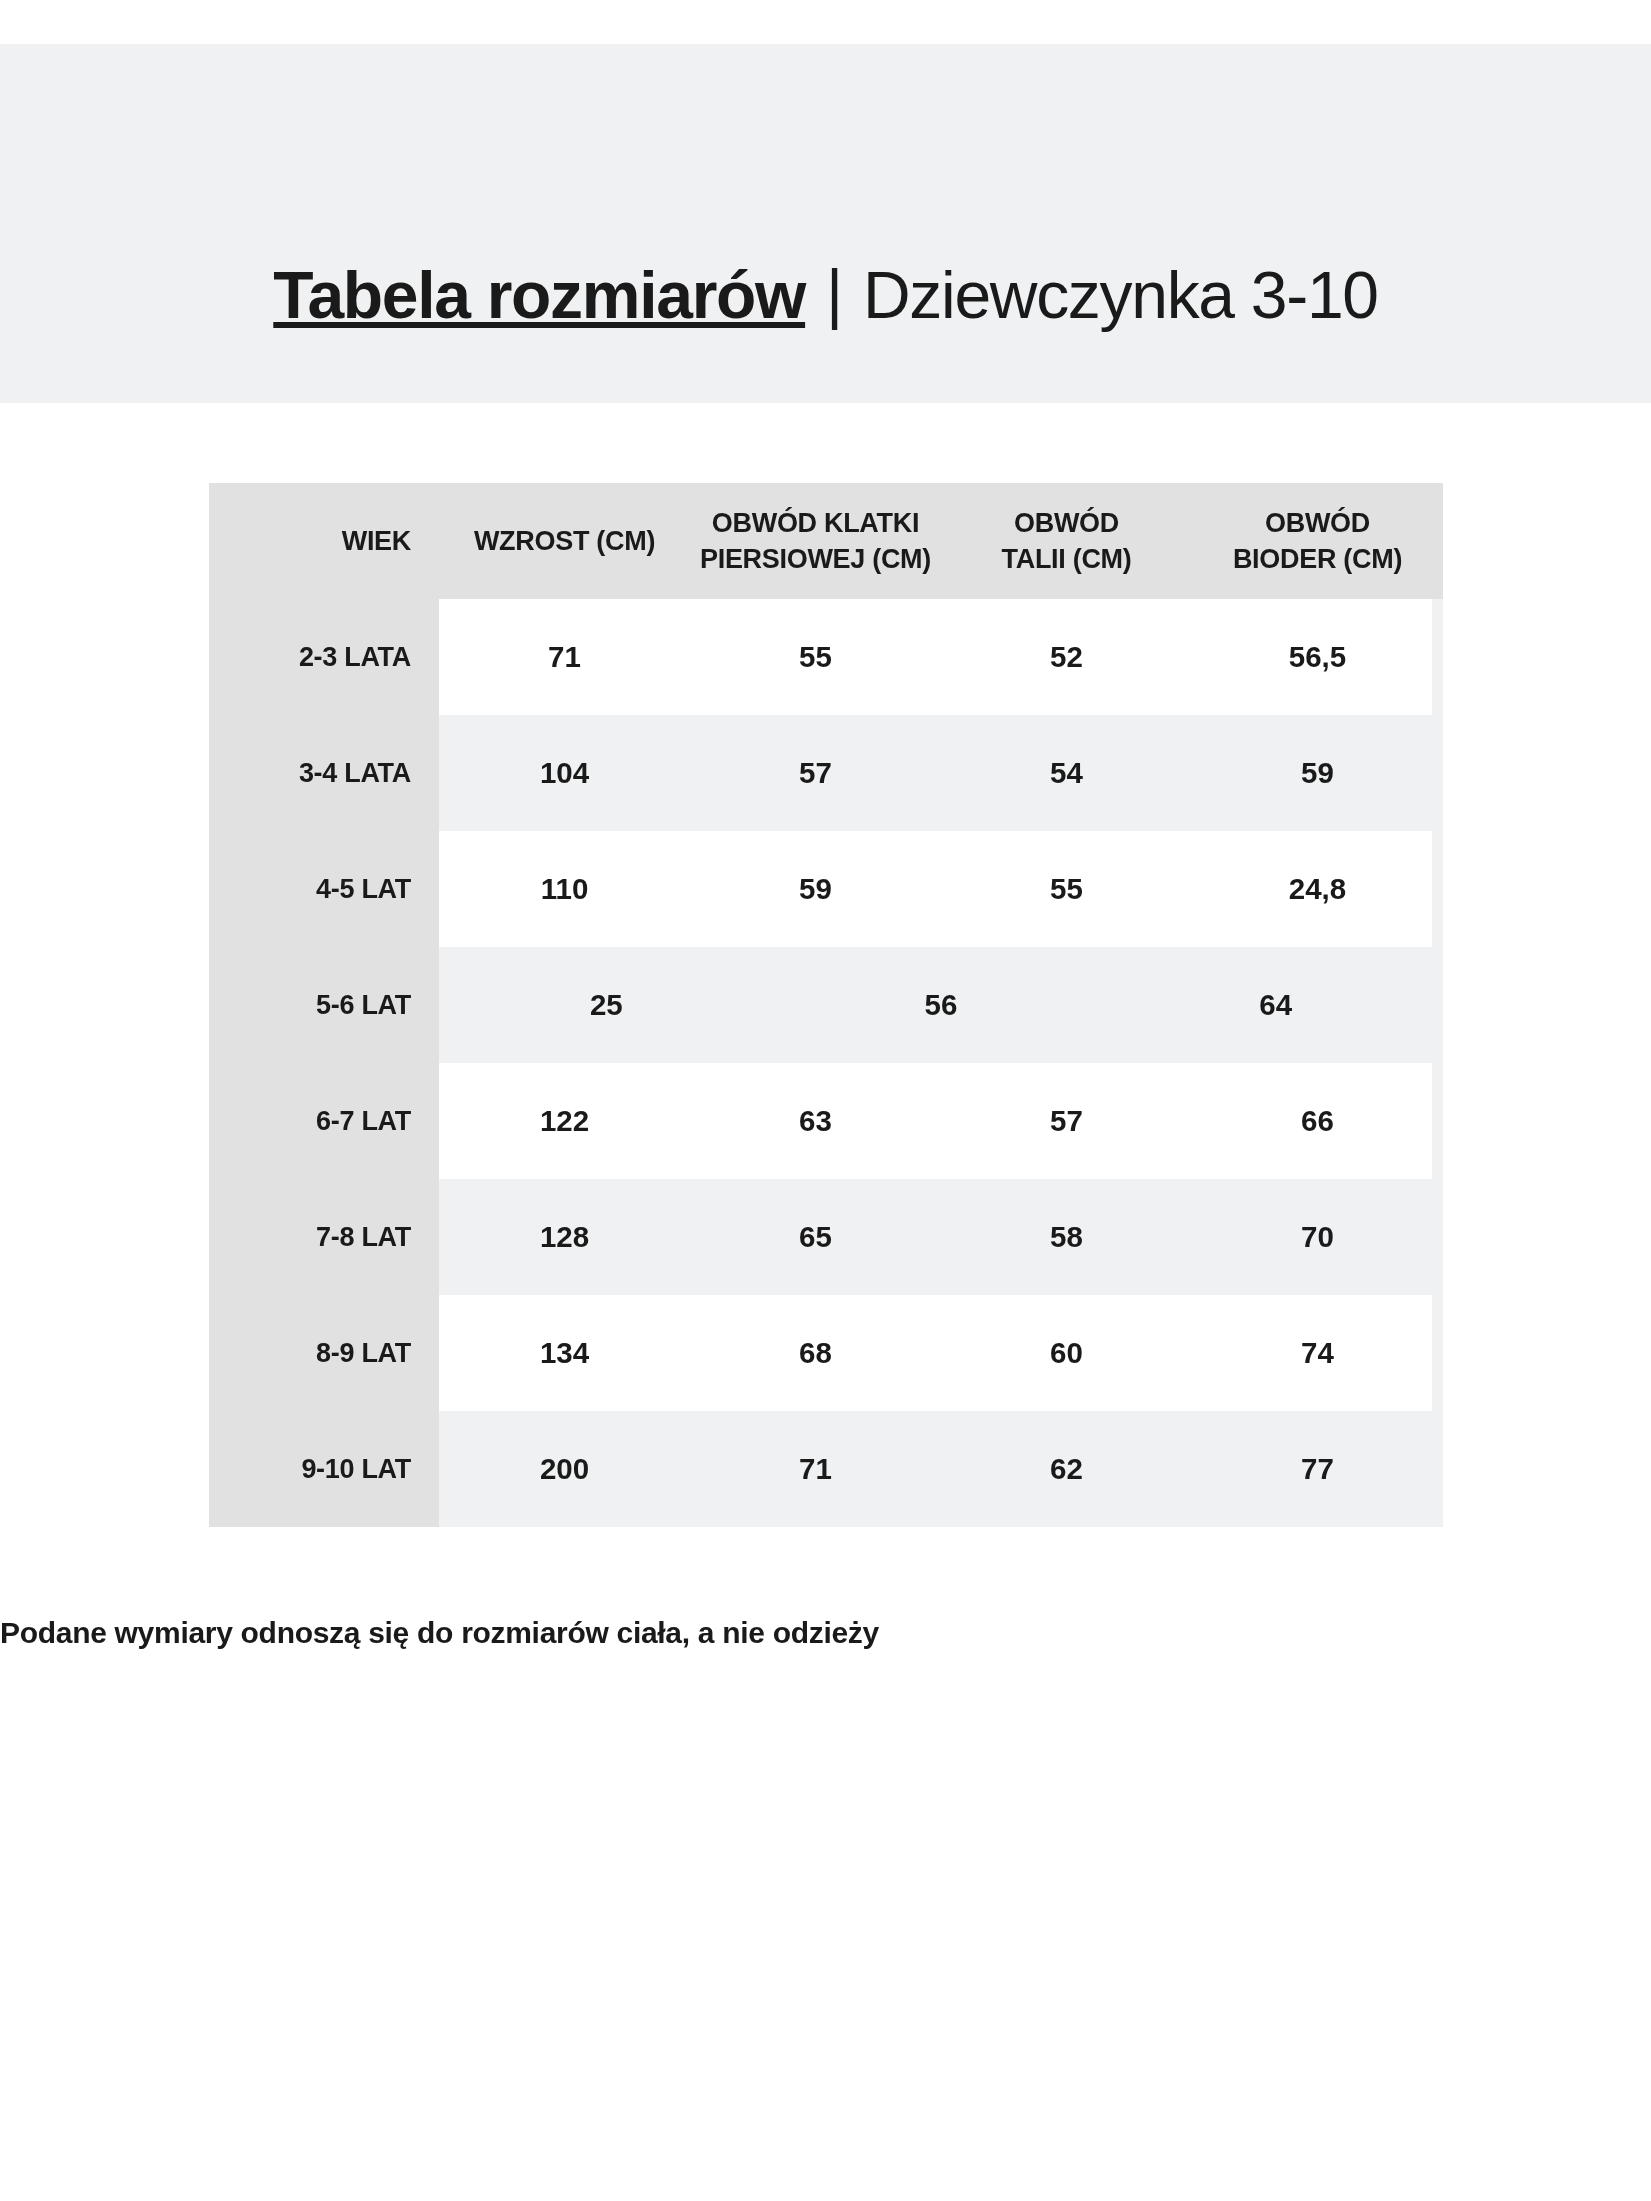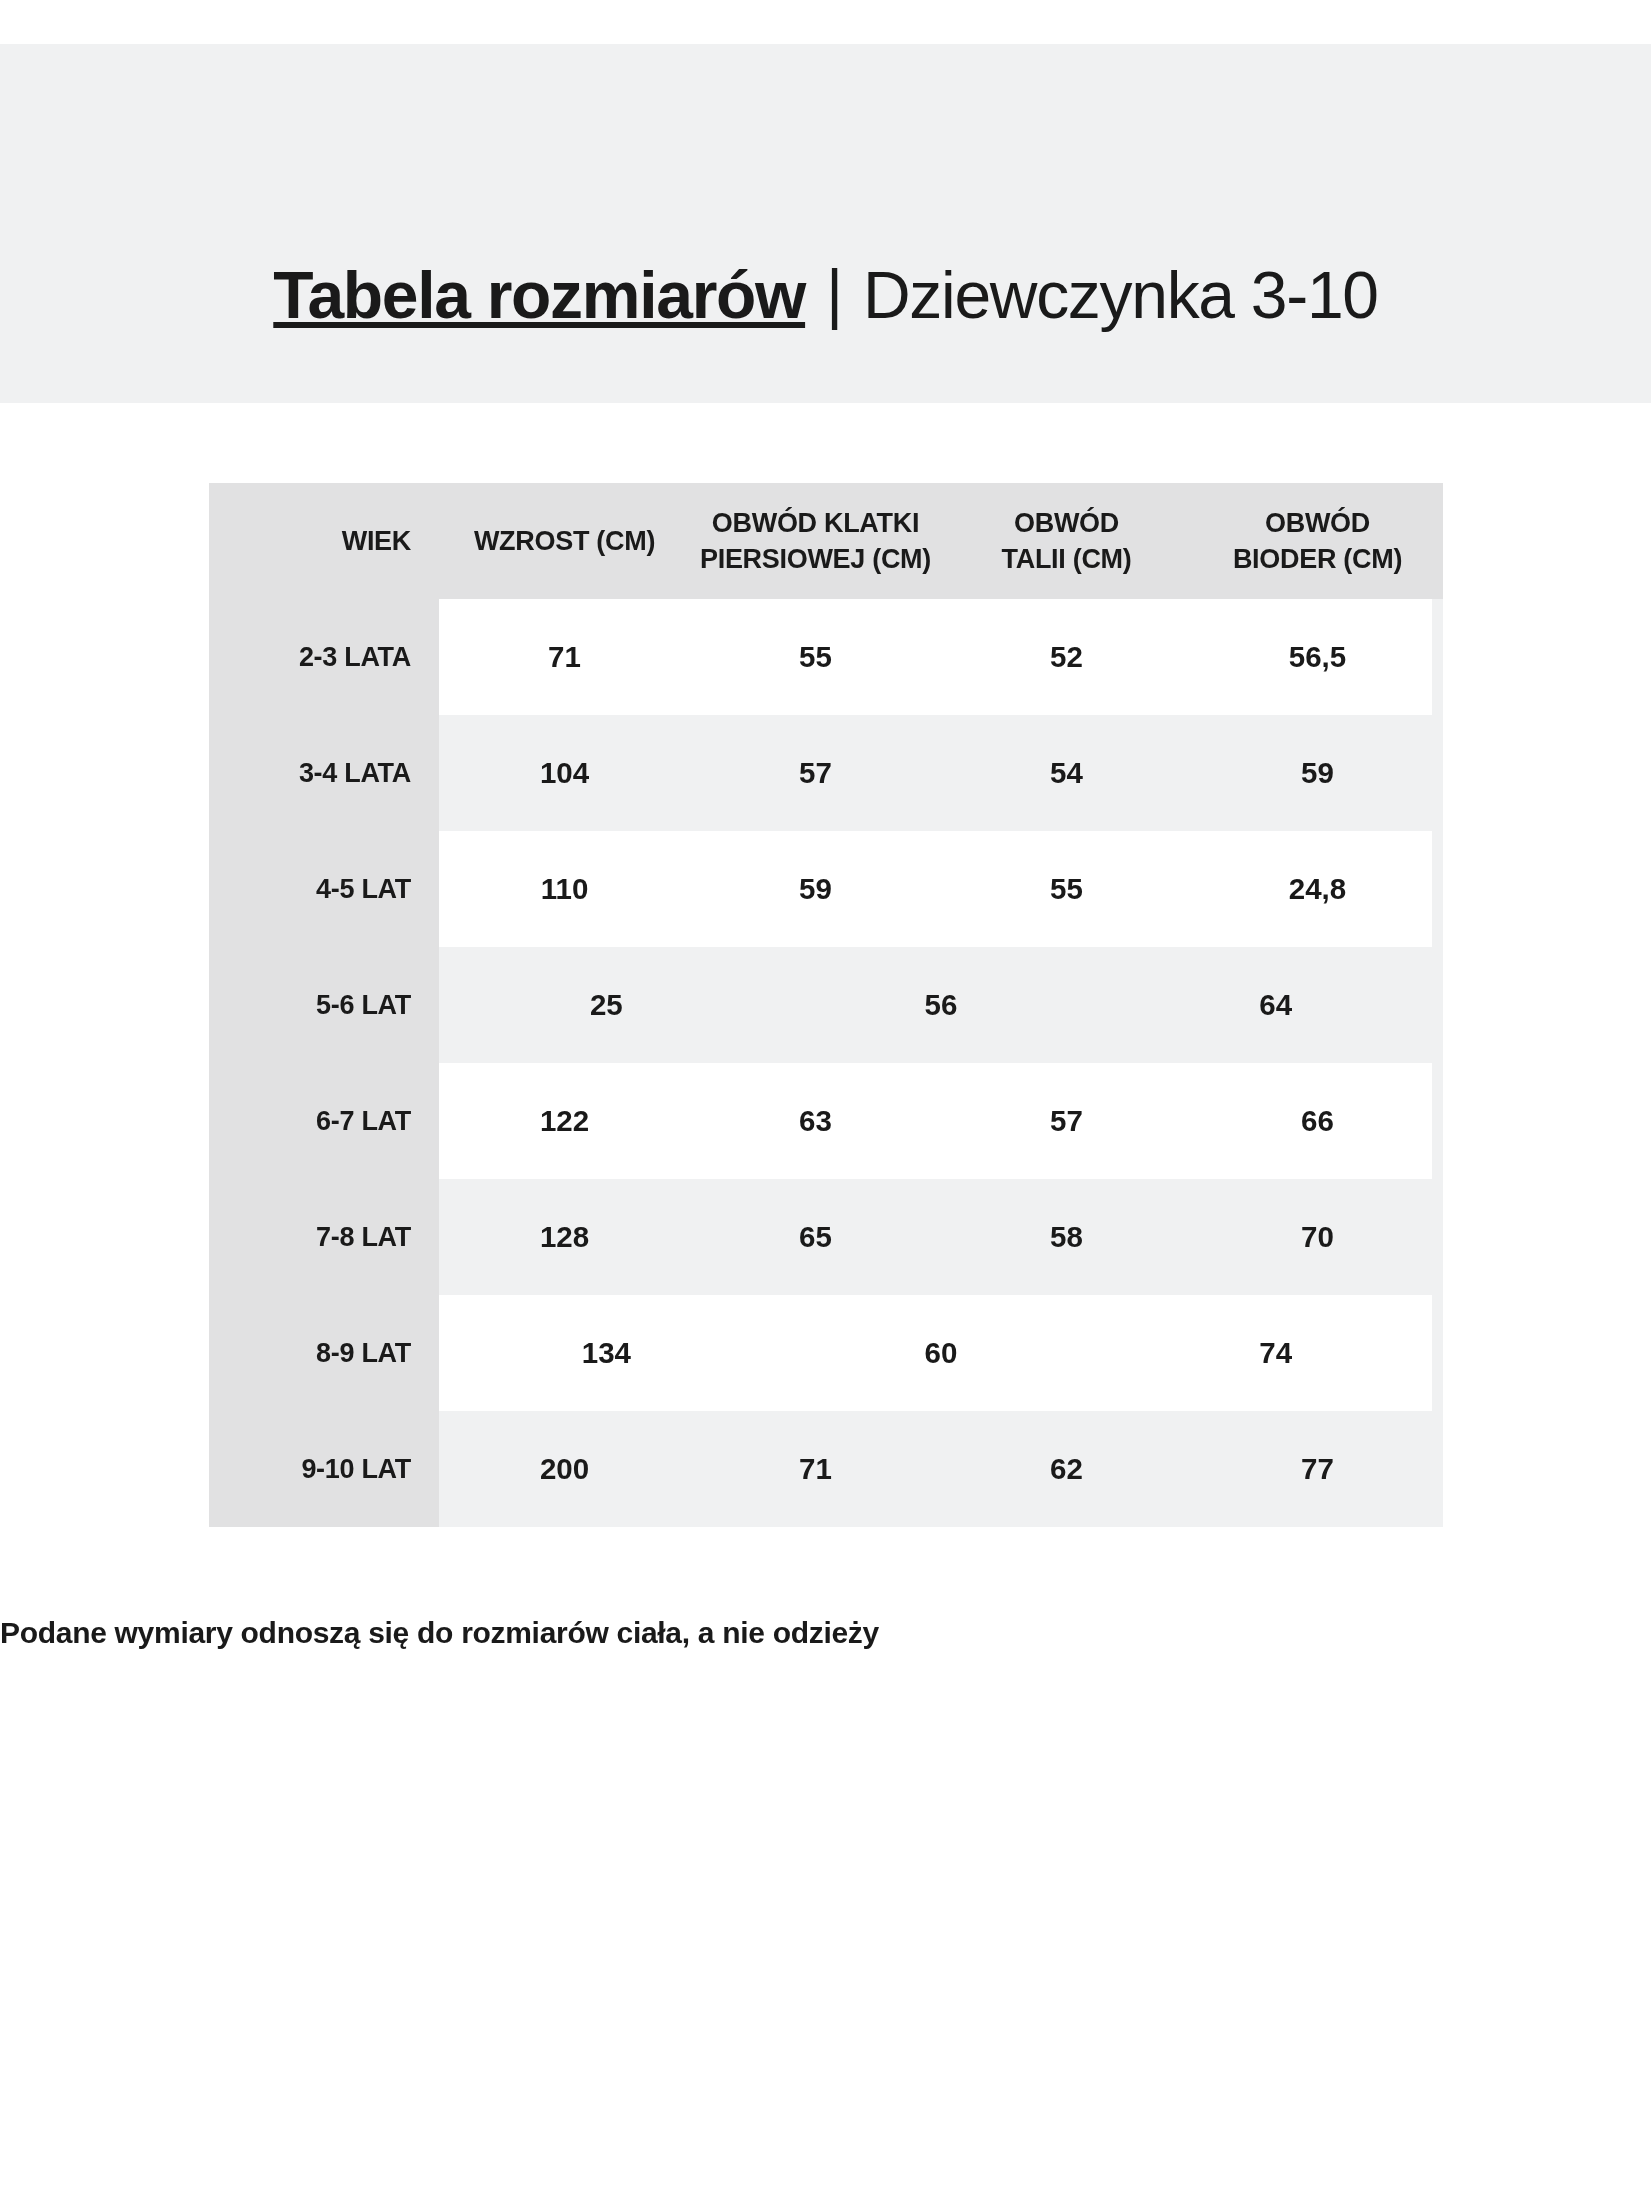--- a/index.html
+++ b/index.html
@@ -181,20 +181,21 @@
         <div class="cell">66</div>
       </div>
       <div class="row gray">
         <div class="cell">128</div>
         <div class="cell">65</div>
         <div class="cell">58</div>
         <div class="cell">70</div>
       </div>
       <div class="row white">
         <div class="cell">134</div>
+        <div class="cell">68</div>
         <div class="cell">60</div>
         <div class="cell">74</div>
       </div>
       <div class="row gray">
         <div class="cell">200</div>
         <div class="cell">71</div>
         <div class="cell">62</div>
         <div class="cell">77</div>
       </div>
     </div>

